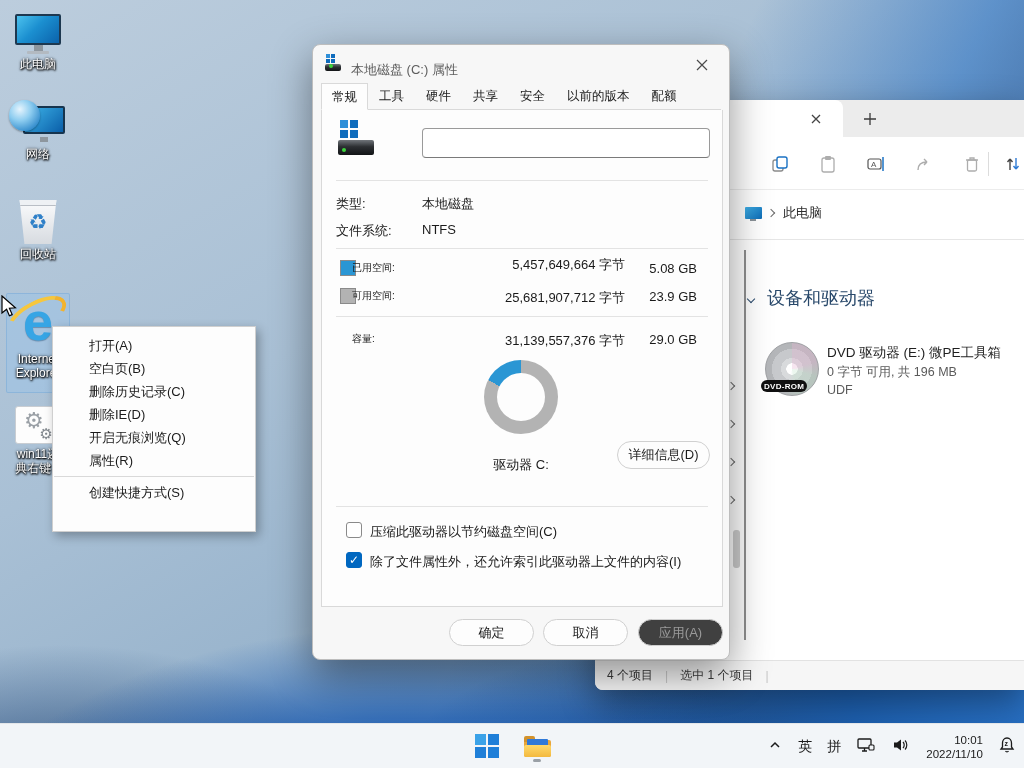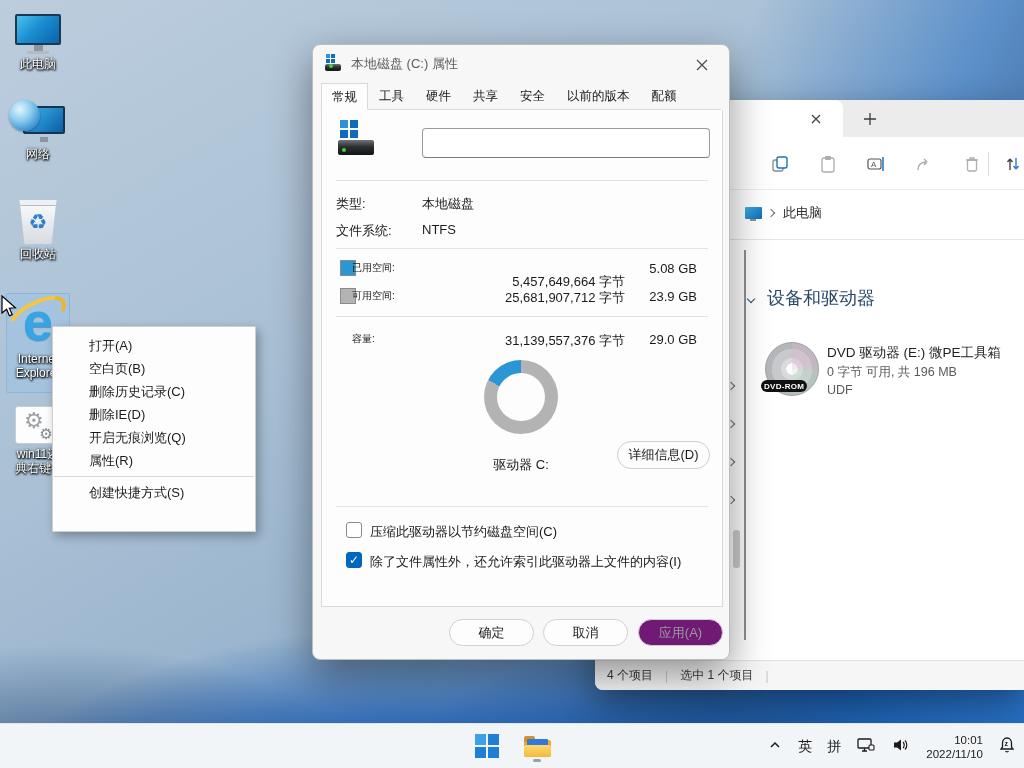--- a/index.html
+++ b/index.html
@@ -133,21 +133,21 @@
     border-top:1px solid #e2e2e2; border-radius:0 0 0 8px;
     display:flex; align-items:center; gap:12px; padding-left:12px; font-size:12px; color:#3a3a3a; }
   .st-sep { color:#c6c6c6; }
 
   
   .dialog { position:absolute; left:312px; top:44px; width:418px; height:616px;
     background:#f7f7f7; border:1px solid #bdbdbd; border-radius:8px;
     box-shadow:0 14px 40px rgba(0,0,0,.42); z-index:20; }
   .dlg-title { position:absolute; left:0; top:0; right:0; height:36px; }
   .dlg-title-ico { position:absolute; left:12px; top:9px; width:18px; height:18px; }
-  .dlg-title-text { position:absolute; left:38px; top:10px; font-size:13px; color:#5d5d5d; }
+  .dlg-title-text { position:absolute; left:38px; top:16px; font-size:13px; color:#5d5d5d; }
   .dlg-close { position:absolute; right:10px; top:8px; width:34px; height:24px;
     display:flex; align-items:center; justify-content:center; }
   .tabs { position:absolute; left:8px; top:42px; right:8px; height:23px;
     display:flex; align-items:flex-end; border-bottom:1px solid #d9d9d9; }
   .tab { padding:3px 10px 3px; font-size:12.5px; color:#1b1b1b; border:1px solid transparent; }
   .tab.active { background:#fdfdfd; border-color:#d9d9d9; border-bottom-color:#fdfdfd;
     position:relative; top:1px; padding-top:5px; }
   .page { position:absolute; left:8px; top:65px; width:402px; height:497px;
     background:#fdfdfd; border:1px solid #d9d9d9; border-top:none; }
   .pg-hr { position:absolute; left:14px; right:14px; height:1px; background:#e3e3e3; }
@@ -167,21 +167,21 @@
   .drive-cap { position:absolute; left:134px; top:346px; width:130px; text-align:center; font-size:13px; }
   .btn { background:#fdfdfd; border:1px solid #d0d0d0; border-radius:14px; font-size:13px;
     color:#1b1b1b; font-family:inherit; }
   .details-btn { position:absolute; left:295px; top:331px; width:93px; height:28px; }
   .cb { position:absolute; left:24px; width:16px; height:16px; border:1px solid #8a8a8a;
     border-radius:3px; background:#fff; }
   .cb.checked { background:#0067c0; border-color:#0067c0; }
   .g-check::before { content:"✓"; color:#fff; font-size:12px; line-height:14px; display:block; text-align:center; }
   .cb-lbl { position:absolute; left:48px; font-size:13px; }
   .dlg-btn { position:absolute; top:574px; width:85px; height:27px; }
-  .dlg-btn.disabled { color:#9a9a9a; background:#701a75; }
+  .dlg-btn.disabled { color:#9a9a9a; background:#404040; }
 
   
   .taskbar { position:absolute; left:0; bottom:0; width:1024px; height:45px;
     background:#f2f5f8; border-top:1px solid rgba(0,0,0,.06); z-index:50; }
   .tb-center { position:absolute; left:0; right:0; top:0; bottom:0;
     display:flex; align-items:center; justify-content:center; gap:20px; }
   .start-logo { display:grid; grid-template-columns:11px 11px; grid-template-rows:11px 11px; gap:2px; }
   .start-logo i { background:#1f7fd8; }
   .start-logo i:first-child { background:#3ba2e8; }
   .tb-app { position:relative; width:30px; height:34px; display:flex; align-items:center; justify-content:center; }
@@ -385,21 +385,21 @@
 
     <div class="lbl" style="top:85px">类型:</div>
     <div class="val" style="top:85px">本地磁盘</div>
     <div class="lbl" style="top:112px">文件系统:</div>
     <div class="val" style="top:112px">NTFS</div>
 
     <div class="pg-hr" style="top:138px"></div>
 
     <div class="swatch" style="top:150px; background:#2a96d4;"></div>
     <div class="row-lbl" style="top:151px">已用空间:</div>
-    <div class="bytes" style="top:163px">5,457,649,664 字节</div>
+    <div class="bytes" style="top:146px">5,457,649,664 字节</div>
     <div class="gbs" style="top:151px">5.08 GB</div>
 
     <div class="swatch" style="top:178px; background:#b3b3b3;"></div>
     <div class="row-lbl" style="top:179px">可用空间:</div>
     <div class="bytes" style="top:179px">25,681,907,712 字节</div>
     <div class="gbs" style="top:179px">23.9 GB</div>
 
     <div class="pg-hr" style="top:206px"></div>
 
     <div class="row-lbl" style="top:222px">容量:</div>

